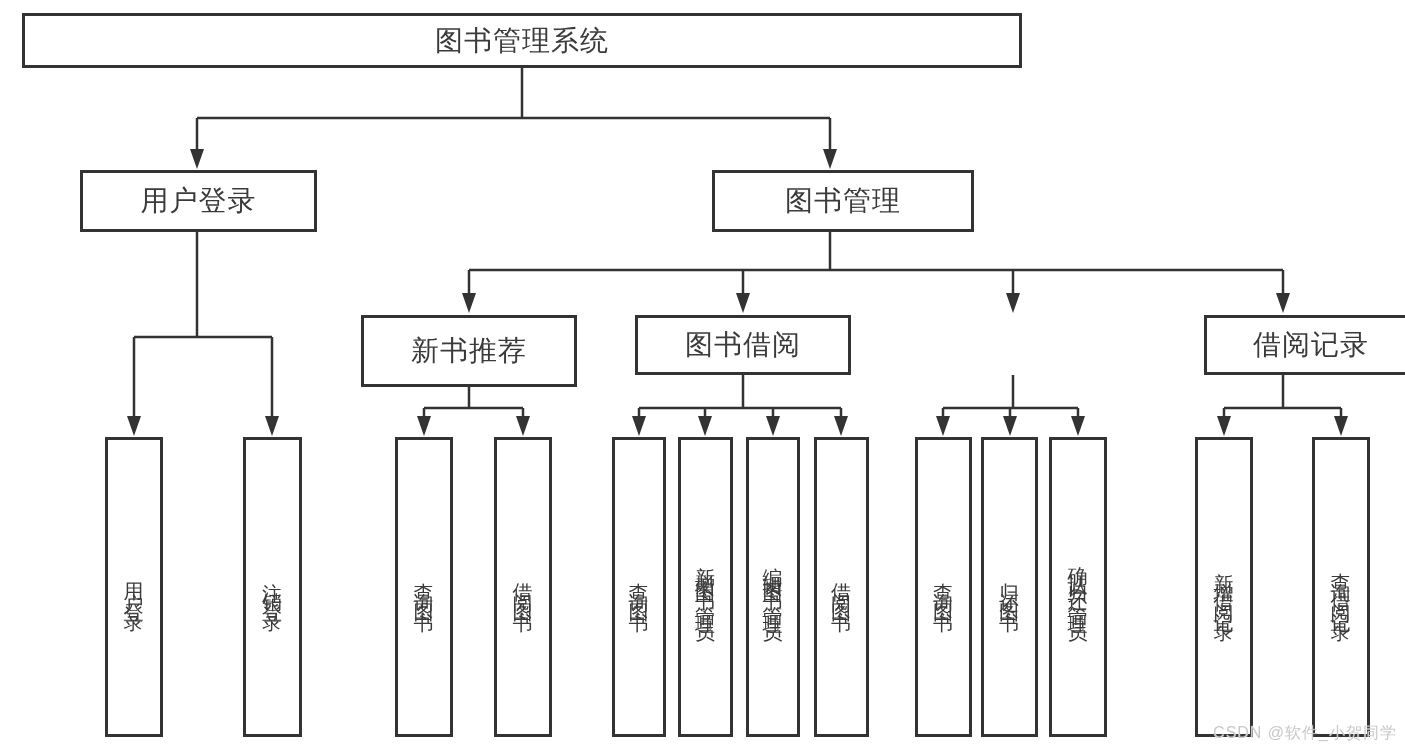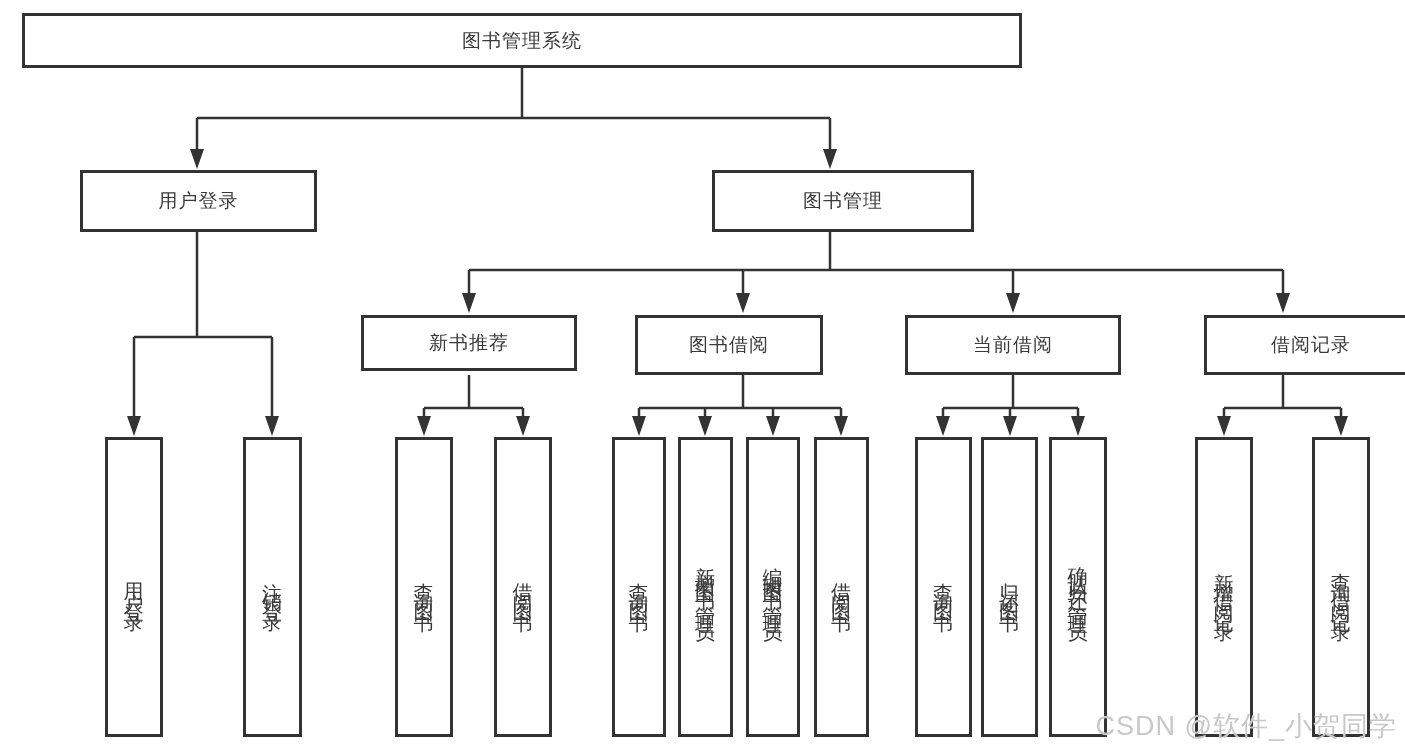--- a/index.html
+++ b/index.html
@@ -19,35 +19,35 @@
   .node {
     position: absolute;
     box-sizing: border-box;
     background: #ffffff;
     border: 3px solid #333333;
     display: flex;
     align-items: center;
     justify-content: center;
     color: #3a3a3a;
   }
-  .hnode { font-size: 19px; letter-spacing: 1px; }
+  .hnode { font-size: 28px; letter-spacing: 1px; }
   .vnode { font-size: 20px; }
   .vtext {
     writing-mode: vertical-rl;
     text-orientation: mixed;
     letter-spacing: 10px;
     white-space: nowrap;
     line-height: 1;
   }
   .vtext.dense { letter-spacing: 8px; }
   .watermark {
     position: absolute;
     right: 8px;
     bottom: 3px;
-    font-size: 27px;
+    font-size: 16px;
     color: rgba(197,197,197,0.95);
     text-shadow: 0 0 1px rgba(255,255,255,0.9);
     z-index: 5;
     letter-spacing: 1px;
   }
 </style>
 </head>
 <body>
 
 <div class="canvas">
@@ -126,28 +126,25 @@
     <span>图书管理系统</span>
   </div>
 
   <div class="node hnode" style="left:80px; top:170px; width:237px; height:62px;">
     <span>用户登录</span>
   </div>
   <div class="node hnode" style="left:712px; top:170px; width:262px; height:62px;">
     <span>图书管理</span>
   </div>
 
-  <div class="node hnode" style="left:361px; top:315px; width:216px; height:56px;">
+  <div class="node hnode" style="left:361px; top:315px; width:216px; height:72px;">
     <span>新书推荐</span>
   </div>
-  <div class="node hnode" style="left:635px; top:315px; width:188px; height:60px;">
+  <div class="node hnode" style="left:635px; top:315px; width:216px; height:60px;">
     <span>图书借阅</span>
-  </div>
-  <div class="node hnode" style="left:905px; top:315px; width:216px; height:60px;">
-    <span>当前借阅</span>
   </div>
   <div class="node hnode" style="left:1176px; top:315px; width:214px; height:60px;margin-left:28px;">
     <span>借阅记录</span>
   </div>
 
   <div class="node vnode" style="left:105px; top:437px; width:58px; height:300px;">
     <div class="vtext">用户登录</div>
   </div>
   <div class="node vnode" style="left:243px; top:437px; width:59px; height:300px;">
     <div class="vtext">注销登录</div>

